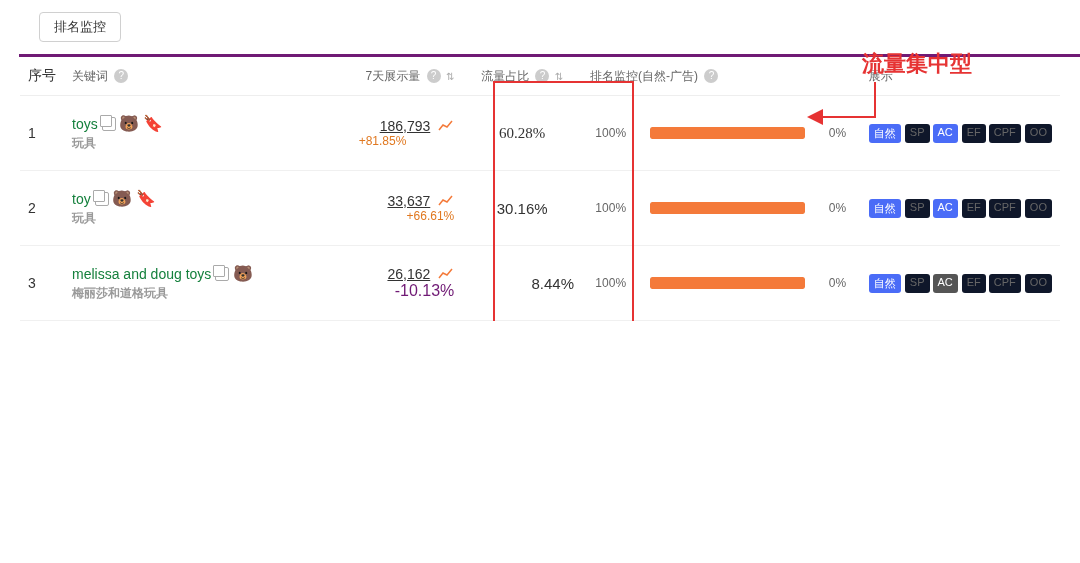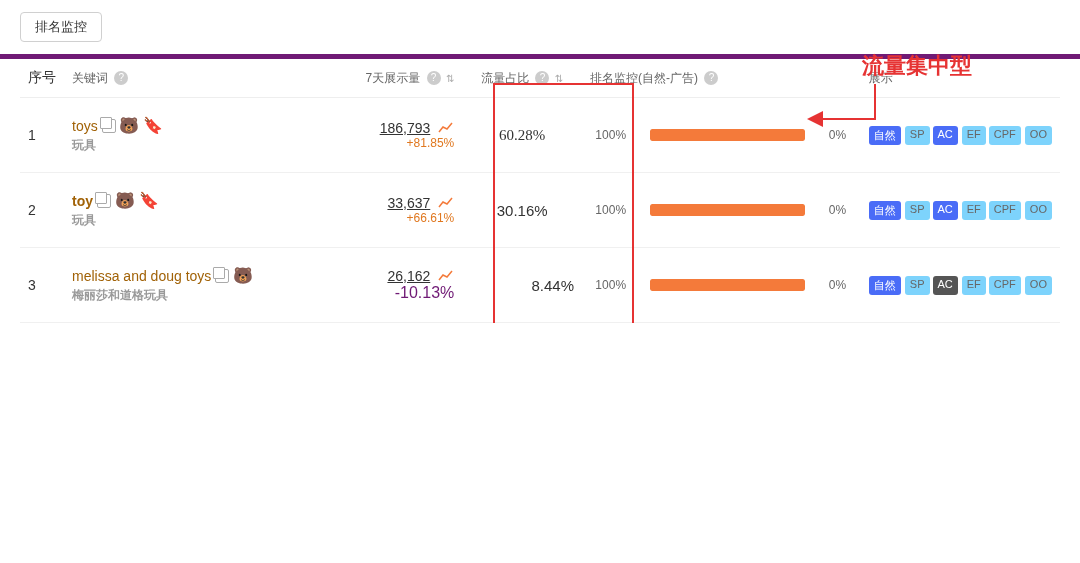--- a/index.html
+++ b/index.html
@@ -4,21 +4,22 @@
   <style>
     * { box-sizing: border-box; margin: 0; padding: 0; }
     body {
       font-family: -apple-system, BlinkMacSystemFont, "PingFang SC", "Microsoft YaHei", sans-serif;
       background: #fff;
       color: #333;
       font-size: 13px;
     }
     .header-bar {
       padding: 12px 20px;
-      border-bottom: 5px solid #701a75;
+      border-bottom: 3px solid #701a75;
+      margin-left: 19px;
     }
     .monitor-btn {
       border: 1px solid #d0d0d0;
       background: #fff;
       padding: 5px 14px;
       border-radius: 4px;
       cursor: pointer;
       font-size: 13px;
       color: #333;
     }
@@ -51,21 +52,21 @@
     }
     .col-index { width: 40px; color: #333; font-size: 14px; }
     .col-keyword { width: 240px; }
     .col-impressions { width: 160px; text-align: right; }
     .col-traffic { width: 120px; text-align: center; }
     .col-distribution { width: 280px; }
     .col-extra { width: 120px; }
 
     .keyword-main {
       font-size: 15px;
-      color: #a16207;
+      color: #15803d;
       display: flex;
       align-items: center;
       gap: 4px;
     }
     .keyword-sub {
       font-size: 12px;
       color: #999;
       margin-top: 2px;
       font-weight: bold;
     }
@@ -163,21 +164,21 @@
       padding: 2px 5px;
       border-radius: 3px;
       font-size: 11px;
       white-space: nowrap;
     }
     .tag-blue {
       background: #4a6cf7;
       color: #fff;
     }
     .tag-gray {
-      background: #7dd3fc;
+      background: #0f172a;
       color: #666;
     }
     .tag-dark {
       background: #555;
       color: #fff;
     }
 
     .col-impressions-cell {
       text-align: right;
     }
@@ -265,21 +266,21 @@
           <td class="col-index">1</td>
           <td class="col-keyword">
     <div class="keyword-main">
       <span style="font-size:14px;">toys</span>
       <span class="icon-copy"></span>
       <span class="emoji-icon">🐻</span>
       <span class="emoji-icon">🔖</span>
     </div>
     <div class="keyword-sub">玩具</div>
   </td>
-          <td class="col-impressions-cell" style="text-align: right;">
+          <td class="col-impressions-cell" style="text-align: center;">
     <div class="impressions-row">
       <span class="impressions-value">186,793</span>
       <svg class="impressions-chart" viewBox="0 0 16 16" fill="none">
         <polyline points="1,12 5,7 9,9 14,3" stroke="#f47a3a" stroke-width="1.5" fill="none"></polyline>
       </svg>
     </div>
     <div class="trend-positive">+81.85%</div>
   </td>
           <td class="col-traffic" style="text-align: center; position: relative; font-family: Liberation Serif, serif;">
             <div class="traffic-pct">60.28%</div>
@@ -307,21 +308,21 @@
     <span class="tag tag-gray">CPF</span>
     <span class="tag tag-gray">OO</span>
   </div>
             </div>
           </td>
         </tr>
         <tr class="data-row">
           <td class="col-index">2</td>
           <td class="col-keyword">
     <div class="keyword-main">
-      <span style="font-size:14px;font-weight:bold;">toy</span>
+      <span style="font-size:14px;">toy</span>
       <span class="icon-copy"></span>
       <span class="emoji-icon">🐻</span>
       <span class="emoji-icon">🔖</span>
     </div>
     <div class="keyword-sub">玩具</div>
   </td>
           <td class="col-impressions-cell" style="text-align: right;">
     <div class="impressions-row">
       <span class="impressions-value">33,637</span>
       <svg class="impressions-chart" viewBox="0 0 16 16" fill="none">

